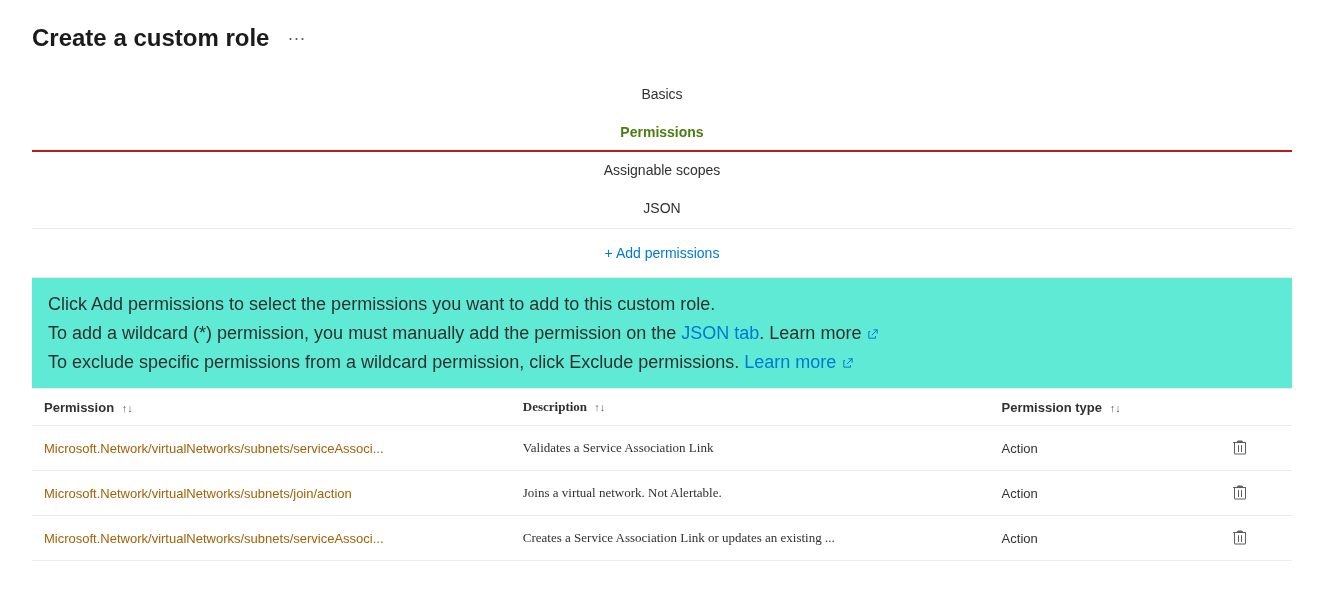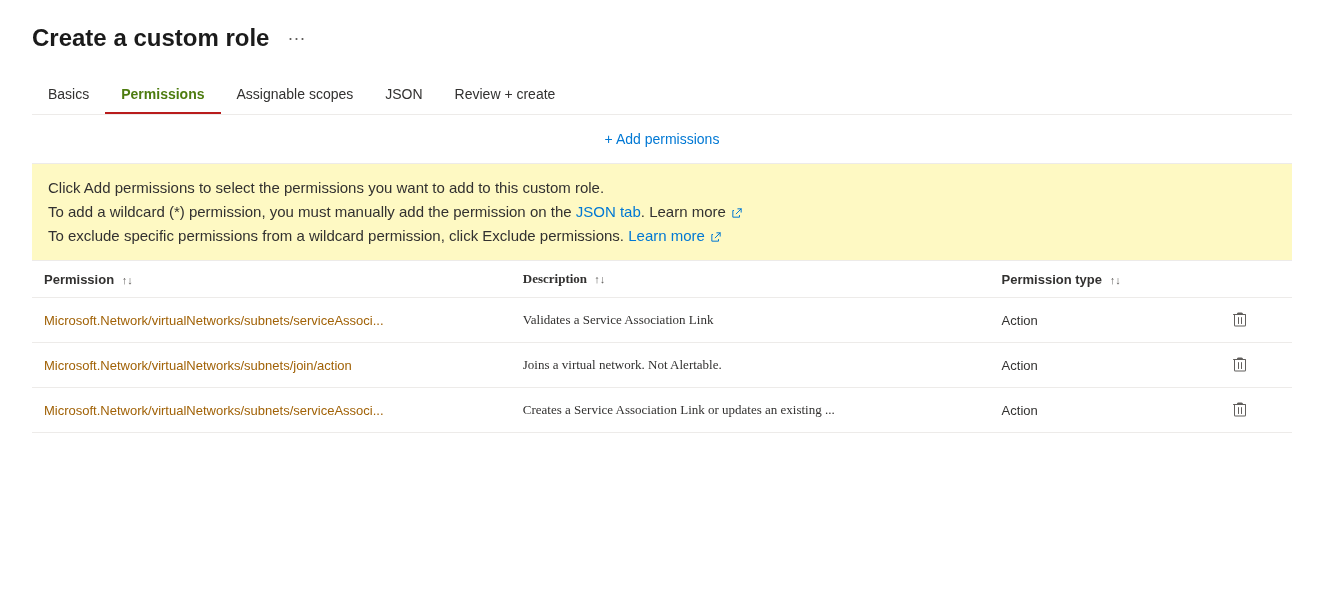--- a/index.html
+++ b/index.html
@@ -33,20 +33,21 @@
       padding: 2px 6px;
       border-radius: 2px;
     }
 
     
     .tabs {
       display: flex;
       gap: 0;
       border-bottom: 1px solid #edebe9;
       margin-bottom: 0;
+      flex-direction: column;
     }
 
     .tab {
       padding: 10px 16px;
       cursor: pointer;
       font-size: 14px;
       color: #323130;
       border-bottom: 2px solid transparent;
       text-decoration: none;
       white-space: nowrap;
@@ -80,24 +81,24 @@
       border: none;
       color: #0078d4;
       cursor: pointer;
       font-size: 14px;
       padding: 4px 0;
     }
 
     
     .info-box {
       padding: 12px 16px;
-      background: #fef9c3;
+      background: #5eead4;
       border-bottom: 1px solid #edebe9;
       line-height: 1.6;
-      font-size: 15px;
+      font-size: 18px;
       color: #323130;
     }
 
     .info-box a {
       color: #0078d4;
       text-decoration: none;
     }
 
     .external-link-icon {
       display: inline-block;
@@ -175,21 +176,20 @@
 <div class="page-title-row">
   <h1 class="page-title">Create a custom role</h1>
   <button class="ellipsis-btn">···</button>
 </div>
 
 <nav class="tabs">
   <button class="tab">Basics</button>
   <button class="tab active">Permissions</button>
   <button class="tab">Assignable scopes</button>
   <button class="tab">JSON</button>
-  <button class="tab">Review + create</button>
 </nav>
 
 <div class="toolbar">
   <button class="toolbar-btn">
     <span>+ Add permissions</span>
   </button>
 </div>
 
 <div class="info-box">
   <div>

